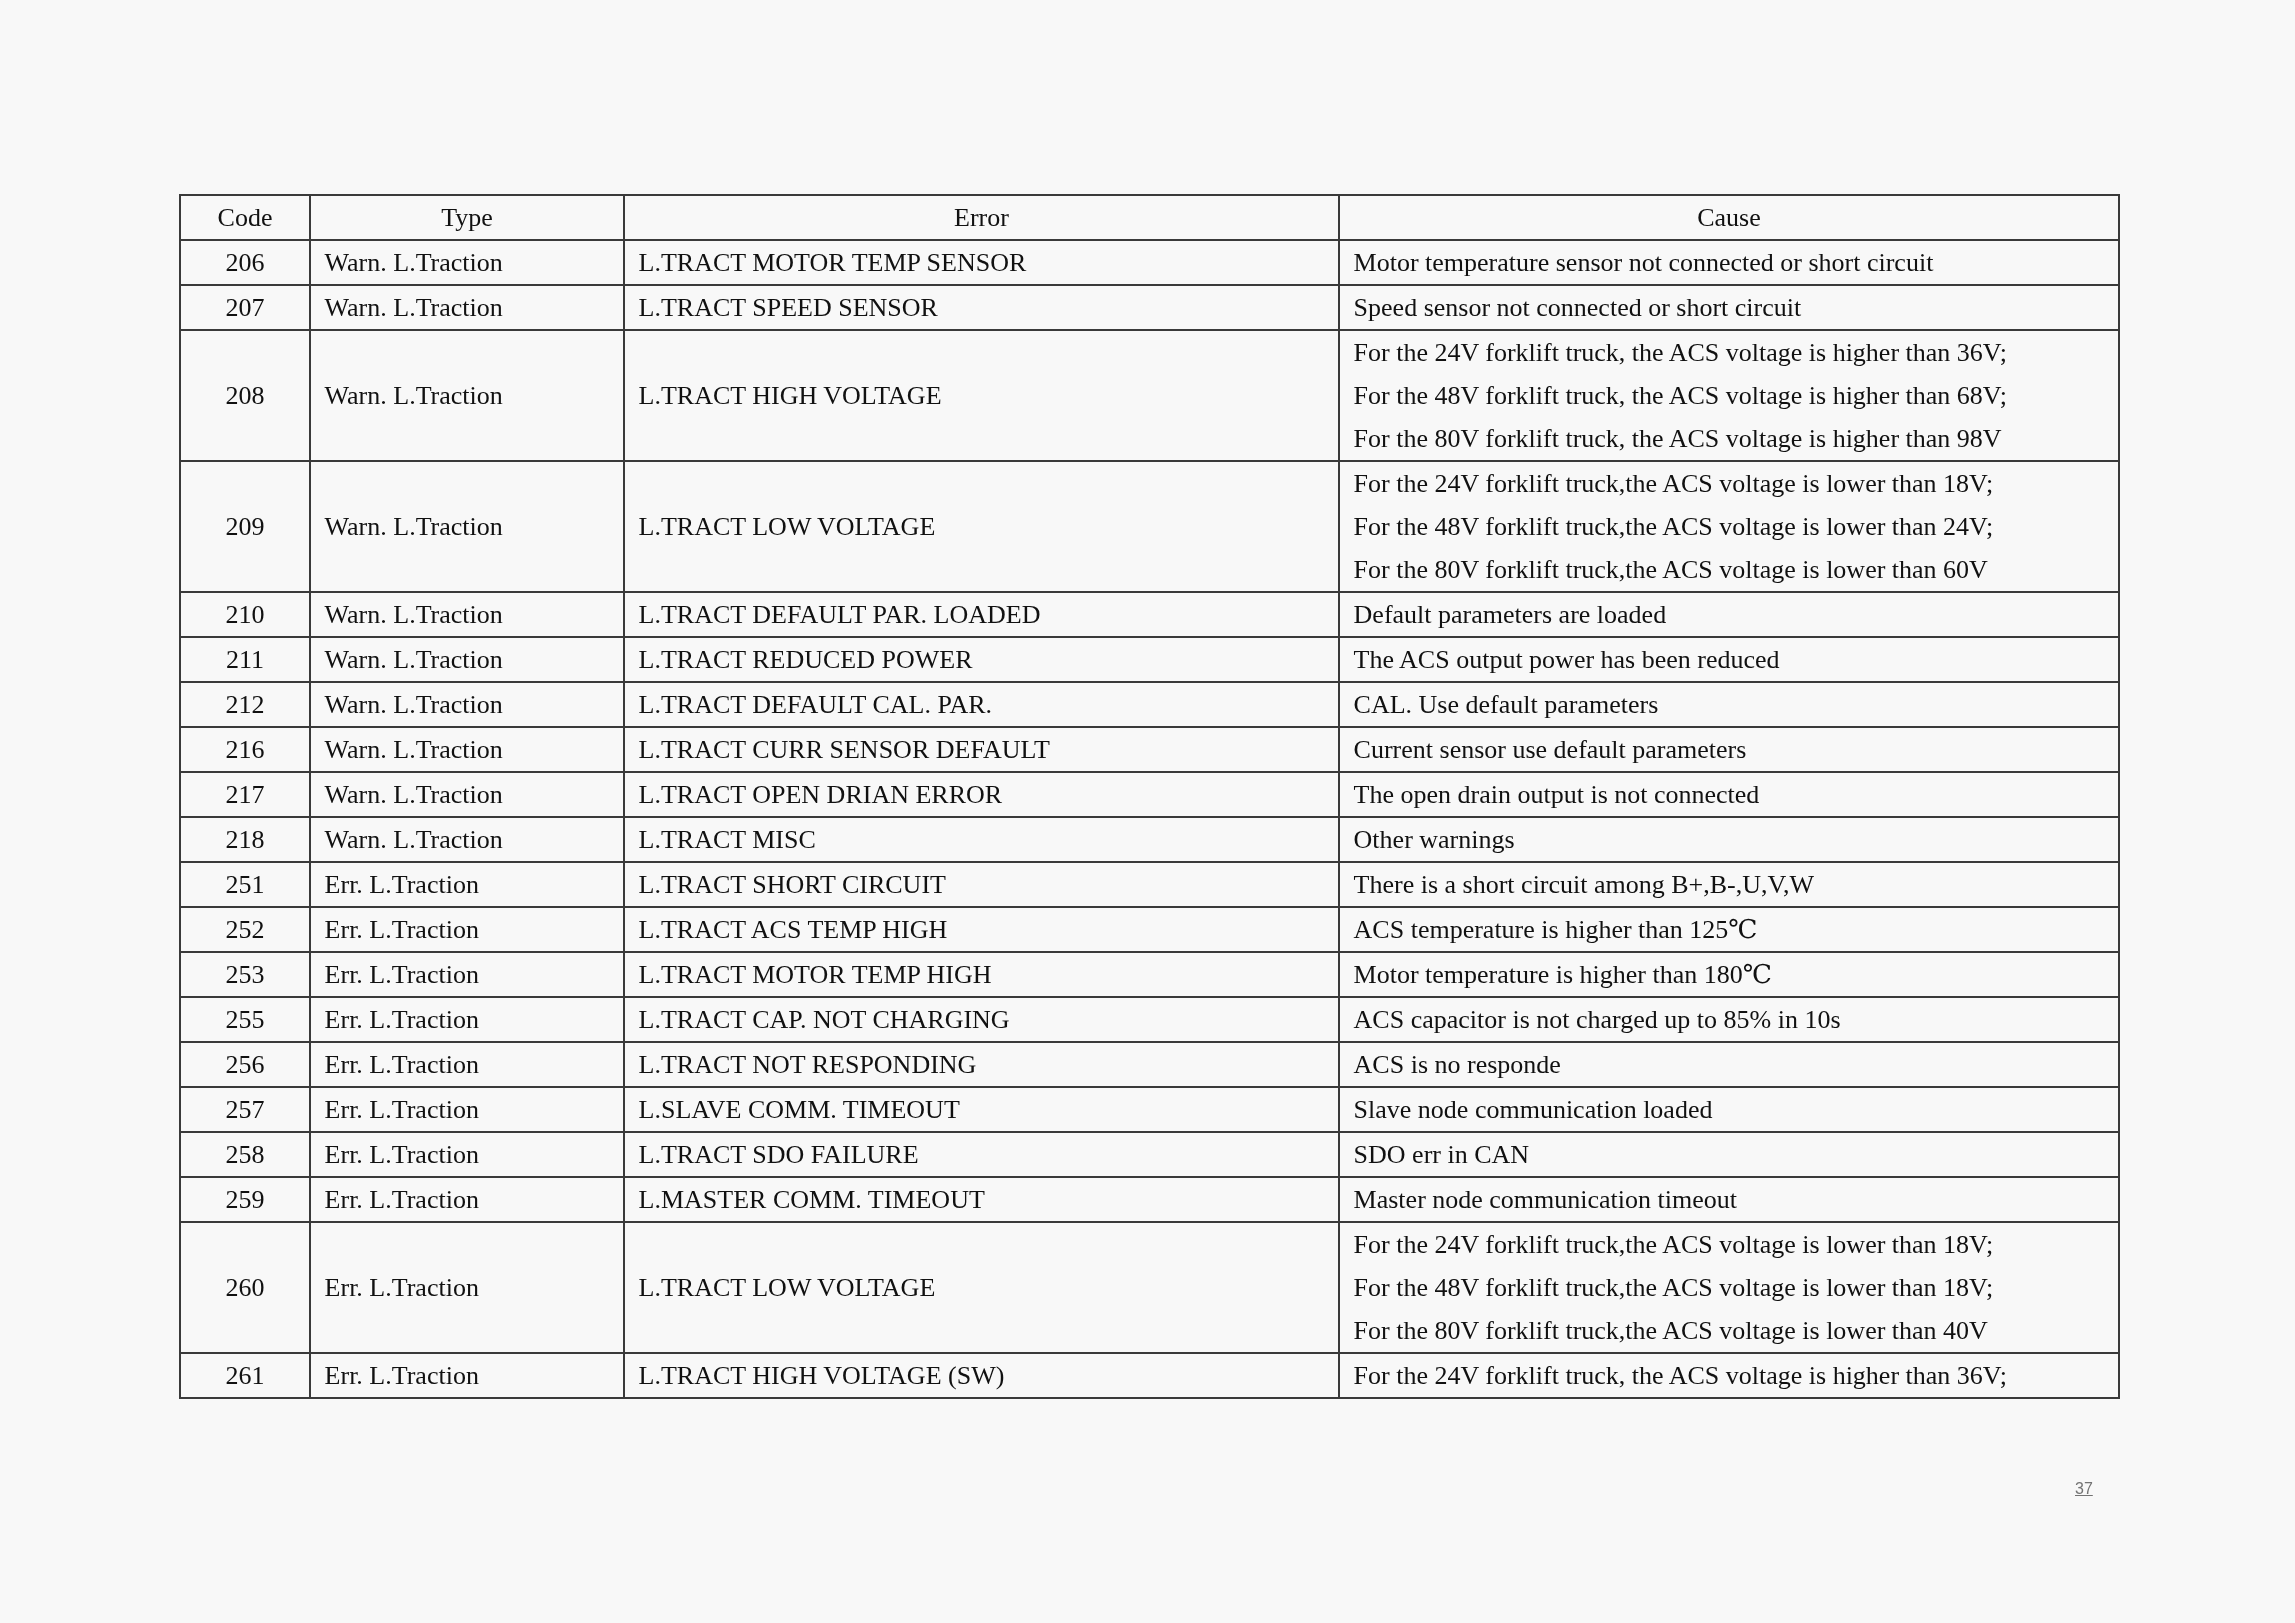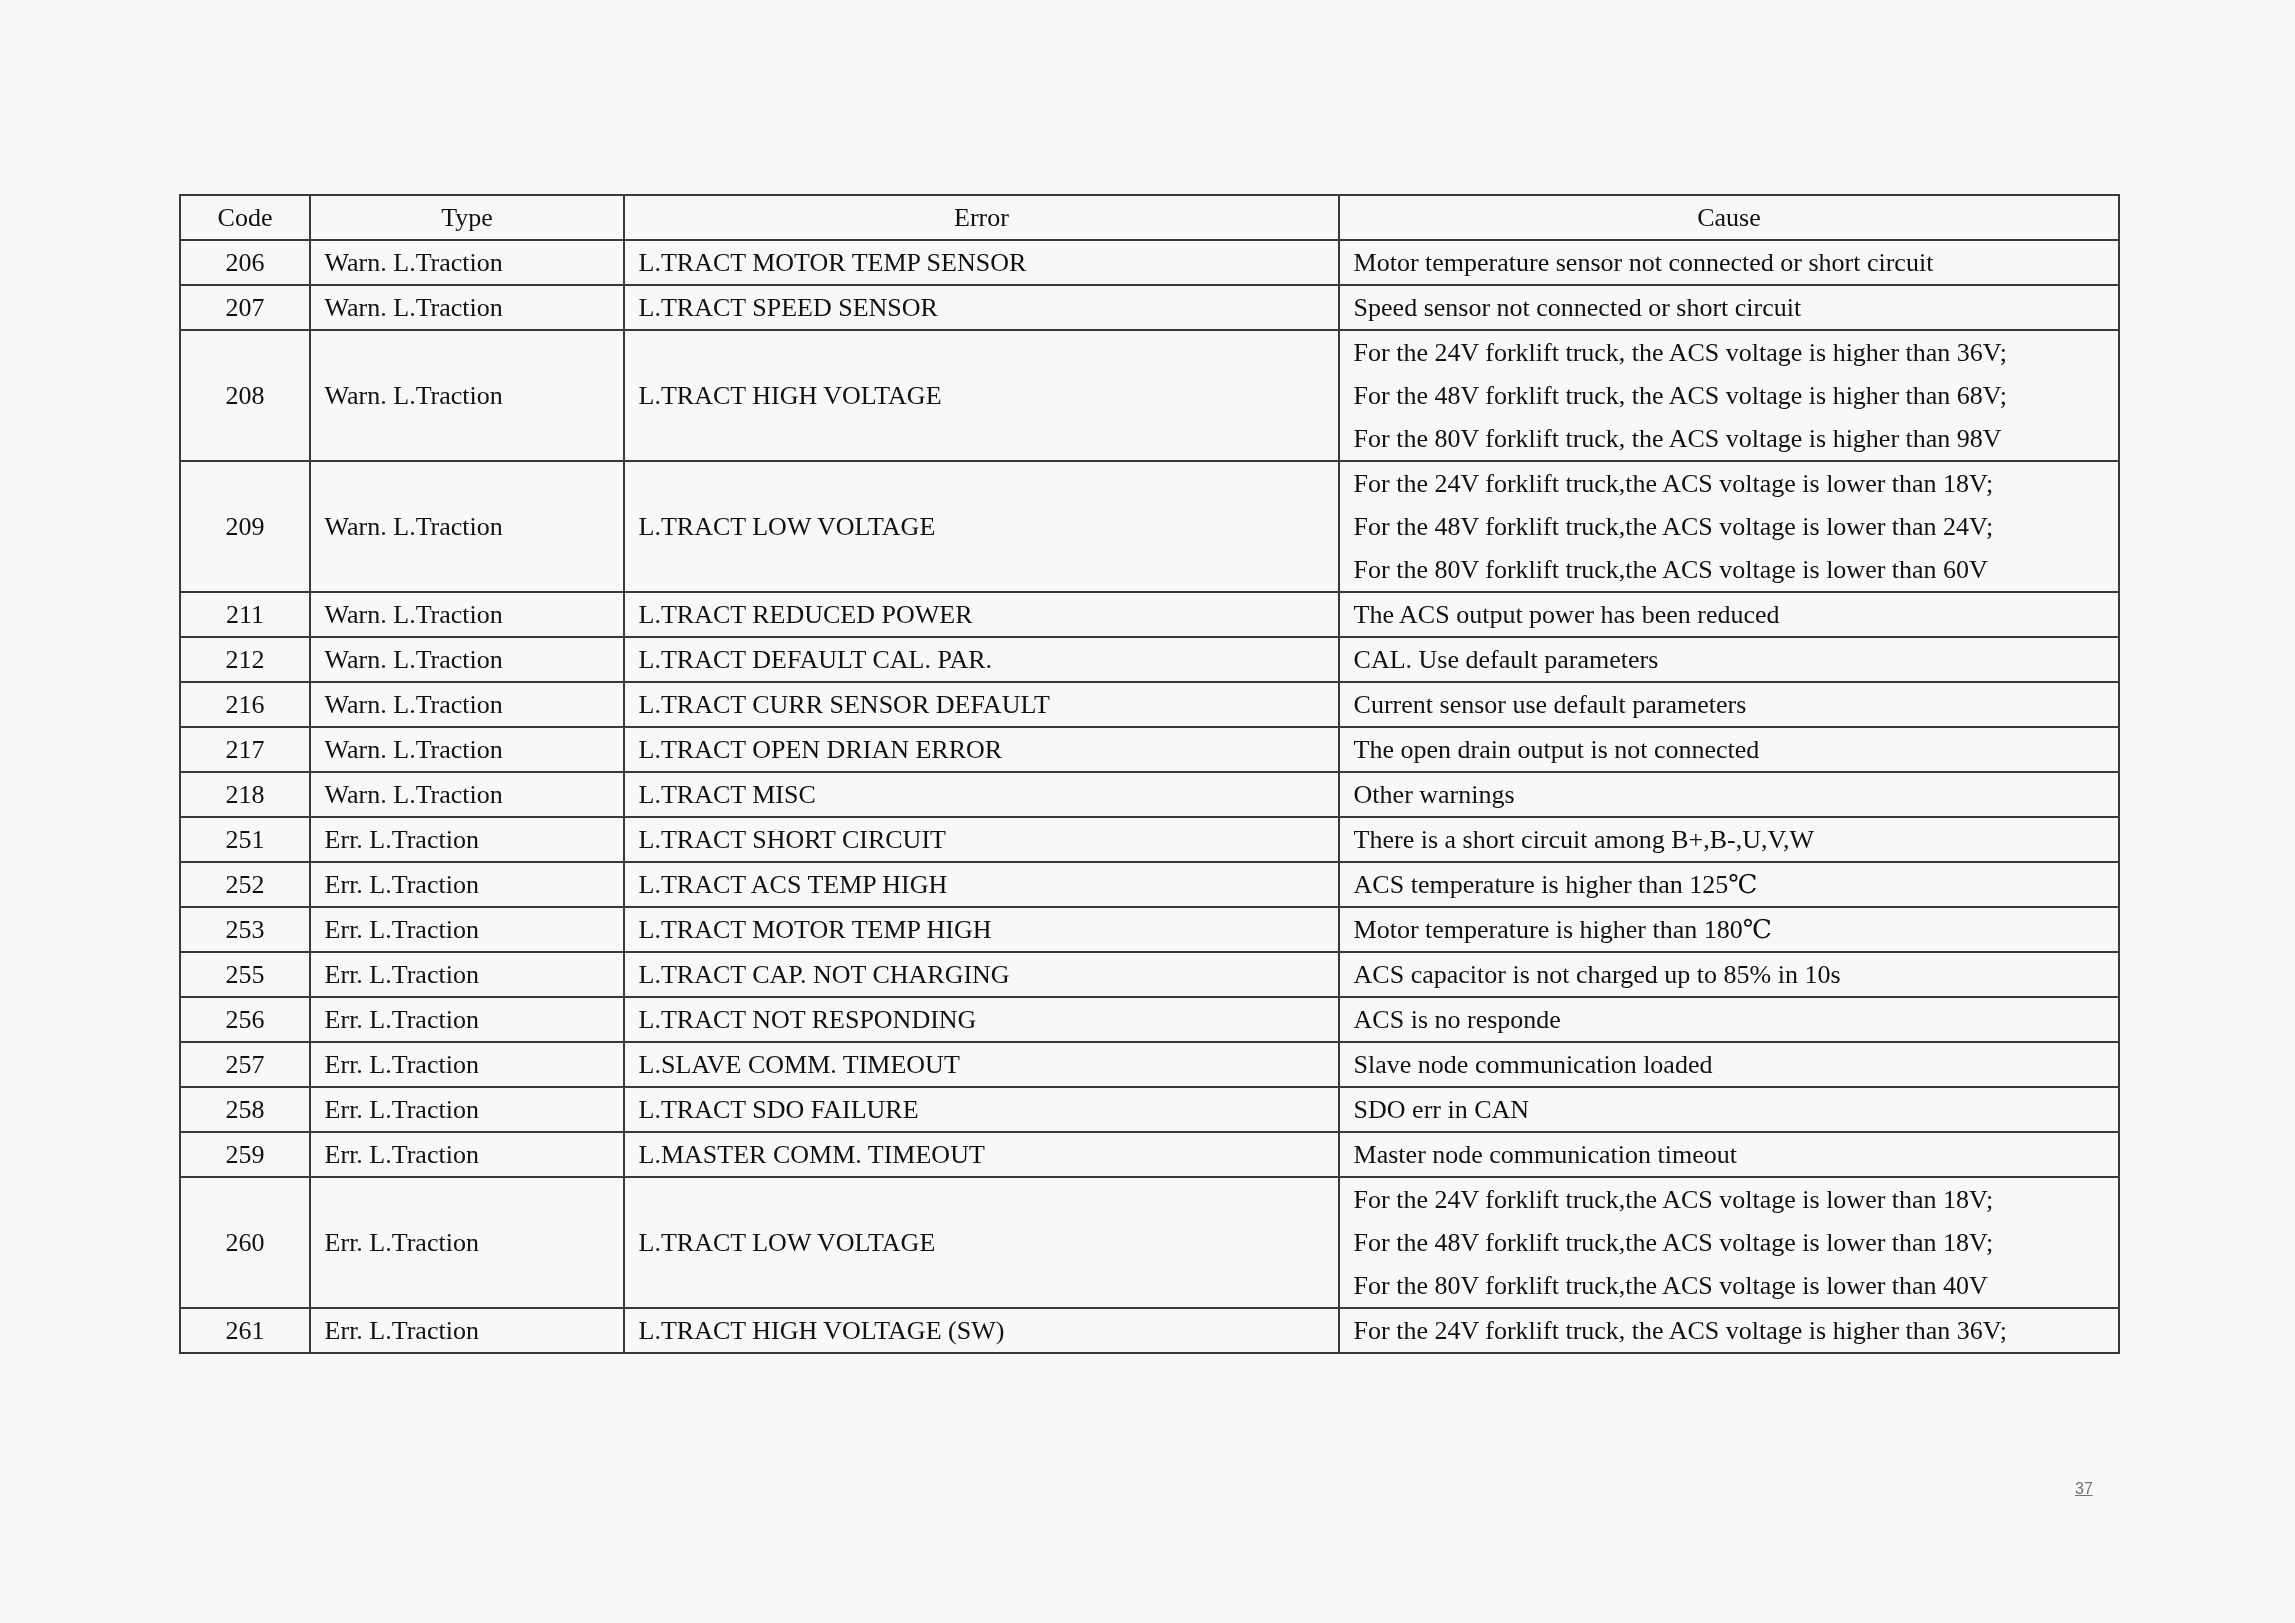--- a/index.html
+++ b/index.html
@@ -75,20 +75,28 @@
         <td class="code">209</td>
         <td>Warn. L.Traction</td>
         <td>L.TRACT LOW VOLTAGE</td>
         <td>
           <span class="cause-line">For the 24V forklift truck,the ACS voltage is lower than 18V;</span>
           <span class="cause-line">For the 48V forklift truck,the ACS voltage is lower than 24V;</span>
           <span class="cause-line">For the 80V forklift truck,the ACS voltage is lower than 60V</span>
         </td>
       </tr>
       <tr class="single">
+        <td class="code">210</td>
+        <td>Warn. L.Traction</td>
+        <td>L.TRACT DEFAULT PAR. LOADED</td>
+        <td>
+          <span class="cause-line">Default parameters are loaded</span>
+        </td>
+      </tr>
+      <tr class="single">
         <td class="code">211</td>
         <td>Warn. L.Traction</td>
         <td>L.TRACT REDUCED POWER</td>
         <td>
           <span class="cause-line">The ACS output power has been reduced</span>
         </td>
       </tr>
       <tr class="single">
         <td class="code">212</td>
         <td>Warn. L.Traction</td>

